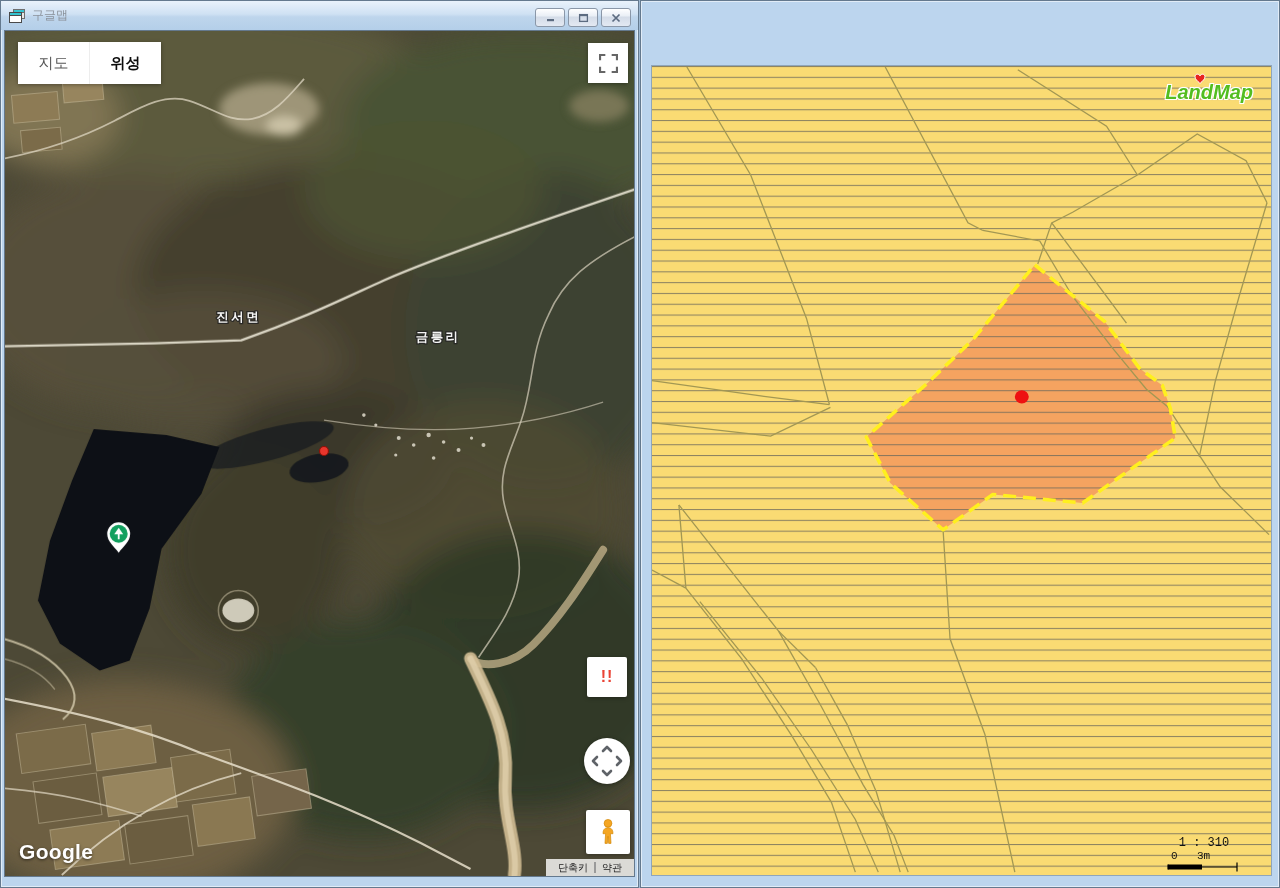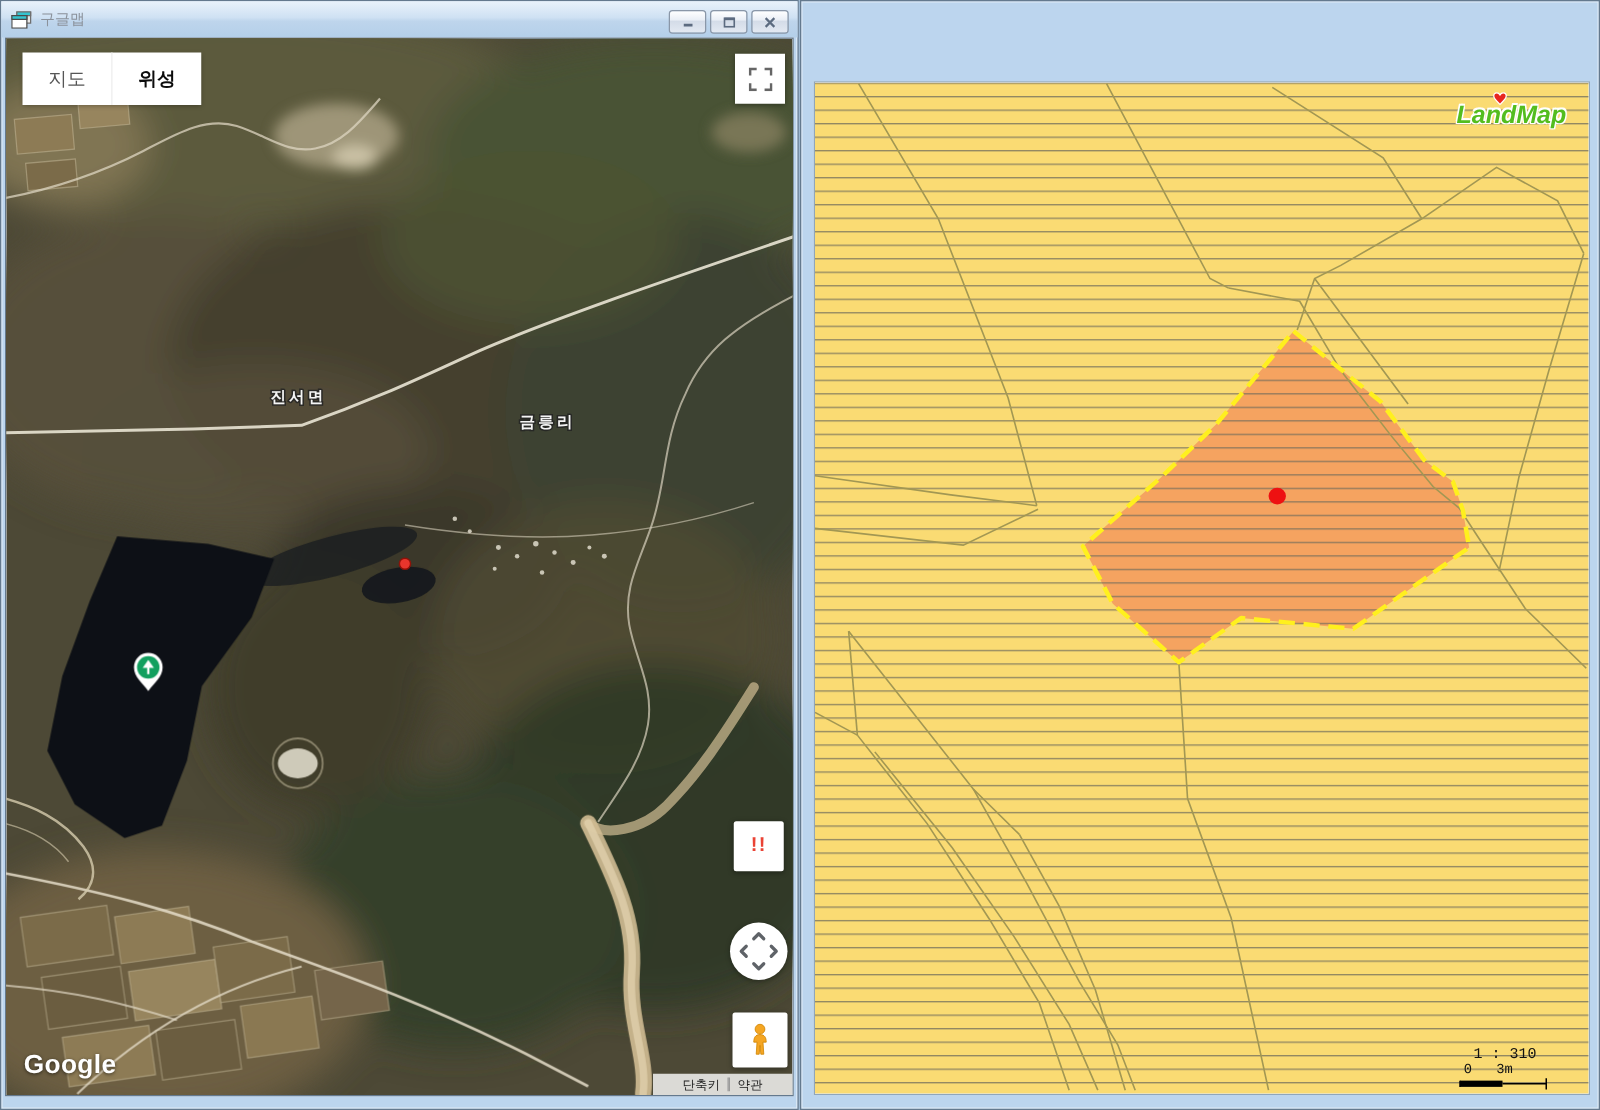--- a/index.html
+++ b/index.html
@@ -40,21 +40,21 @@
   .alert-btn{position:absolute;right:7px;top:626px;width:40px;height:40px;background:#fff;border-radius:2px;
              box-shadow:0 1px 4px rgba(0,0,0,.35);display:flex;align-items:center;justify-content:center;
              color:#ea4335;font-weight:bold;font-size:16px;letter-spacing:1px;}
   .pan-btn{position:absolute;right:4px;top:707px;width:46px;height:46px;border-radius:50%;background:#fff;
            box-shadow:0 1px 4px rgba(0,0,0,.35);display:flex;align-items:center;justify-content:center;}
   .pegman-btn{position:absolute;right:4px;top:779px;width:44px;height:44px;background:#fff;border-radius:2px;
            box-shadow:0 1px 4px rgba(0,0,0,.35);display:flex;align-items:center;justify-content:center;}
   .google-logo{position:absolute;left:14px;bottom:12px;color:#fff;font-size:21px;font-weight:bold;
                letter-spacing:.3px;text-shadow:0 1px 3px rgba(0,0,0,.6);margin-top:19px;}
   .attribution{position:absolute;right:0;bottom:0;height:17px;display:flex;align-items:center;
-               background:rgba(250,250,250,.82);font-size:10px;color:#202020;padding:0 18px;white-space:nowrap;}
+               background:rgba(250,250,250,.82);font-size:10px;color:#202020;padding:0 6px;white-space:nowrap;}
   .attribution .item{padding:0 6px;}
   .attribution .sep{width:1px;height:11px;background:#9a9a9a;}
 
   
   .landmap-logo{position:absolute;top:15px;right:18px;font-size:20px;font-weight:bold;font-style:italic;
                 color:#53bd1f;letter-spacing:0px;
                 text-shadow:-1px -1px 0 #fff,1px -1px 0 #fff,-1px 1px 0 #fff,1px 1px 0 #fff,0 0 2px #fff;}
   .landmap-heart{position:absolute;left:29px;top:-8px;}
   .scale-box{position:absolute;right:26px;bottom:3px;width:80px;font-family:"Liberation Mono","DejaVu Sans Mono",monospace;color:#111;}
   .scale-ratio{font-size:12px;text-align:center;padding-right:2px;}

